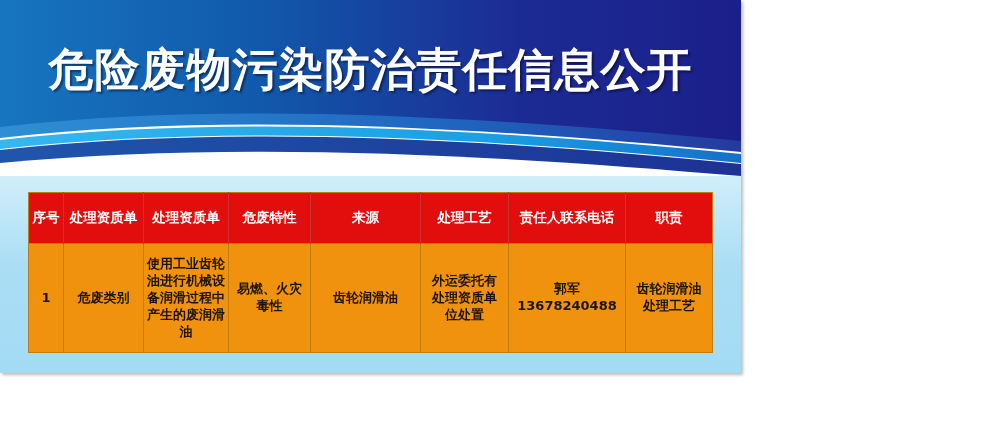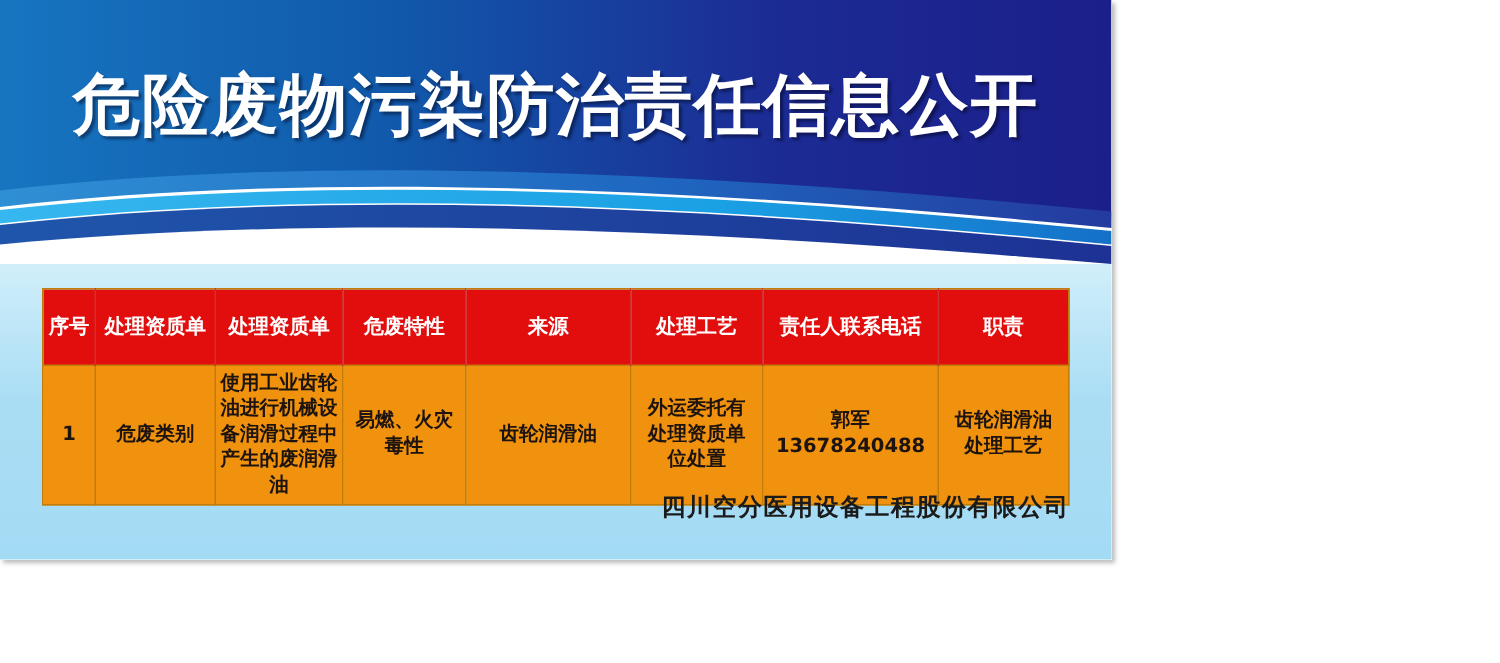--- a/index.html
+++ b/index.html
@@ -79,21 +79,21 @@
     white-space: nowrap;
   }
   #info-table th:first-child { border-left: none; }
   #info-table th:last-child  { border-right: none; }
 
   #info-table td {
     background: #f0920e;
     color: #1d1410;
     font-size: 13px;
     font-weight: bold;
-    padding: 4px 3px;
+    padding: 12px 3px;
     border: 1px solid #c07d09;
     text-align: center;
     vertical-align: middle;
     line-height: 1.30;
   }
   td.narrow-wrap { line-height: 1.22; }
   .cell-line { display: block; }
 
   
   col.c-seq   { width: 35px; }
@@ -214,15 +214,14 @@
           <span class="cell-line">13678240488</span>
         </td>
         <td>
           <span class="cell-line">齿轮润滑油</span>
           <span class="cell-line">处理工艺</span>
         </td>
       </tr>
     </tbody>
   </table>
 
-  <div id="company">四川空分医用设备工程股份有限公司</div>
 
 </div>
 
 </body></html>

